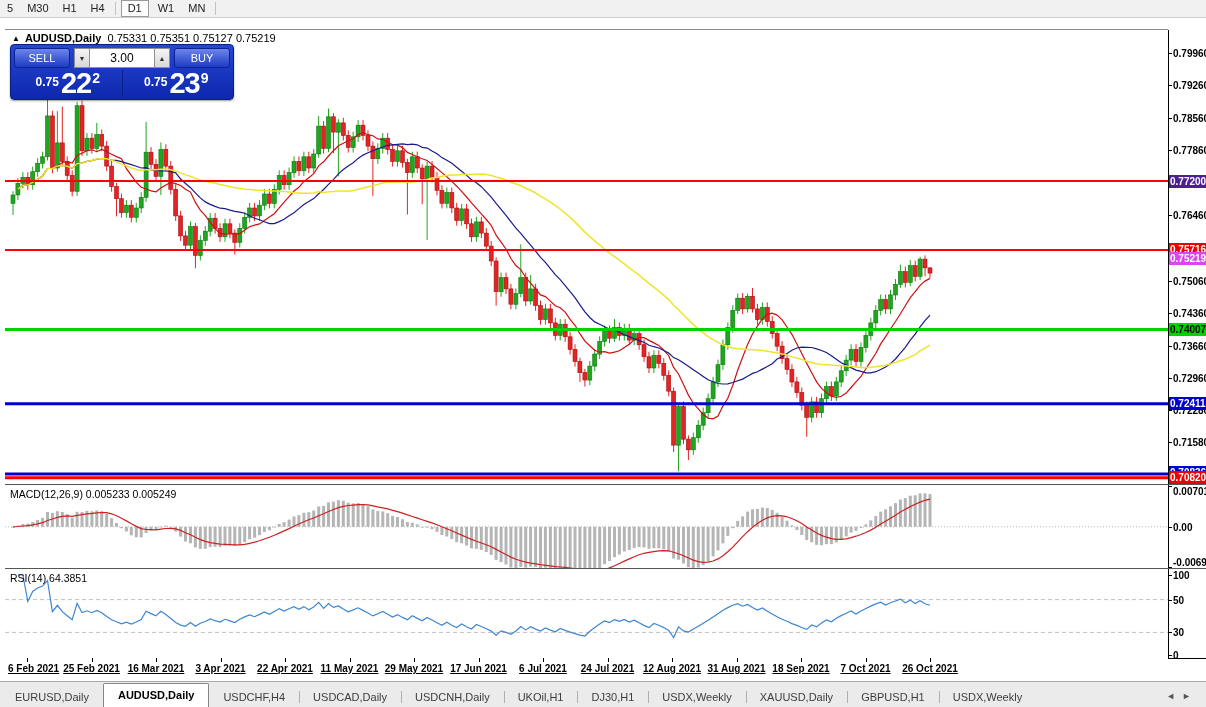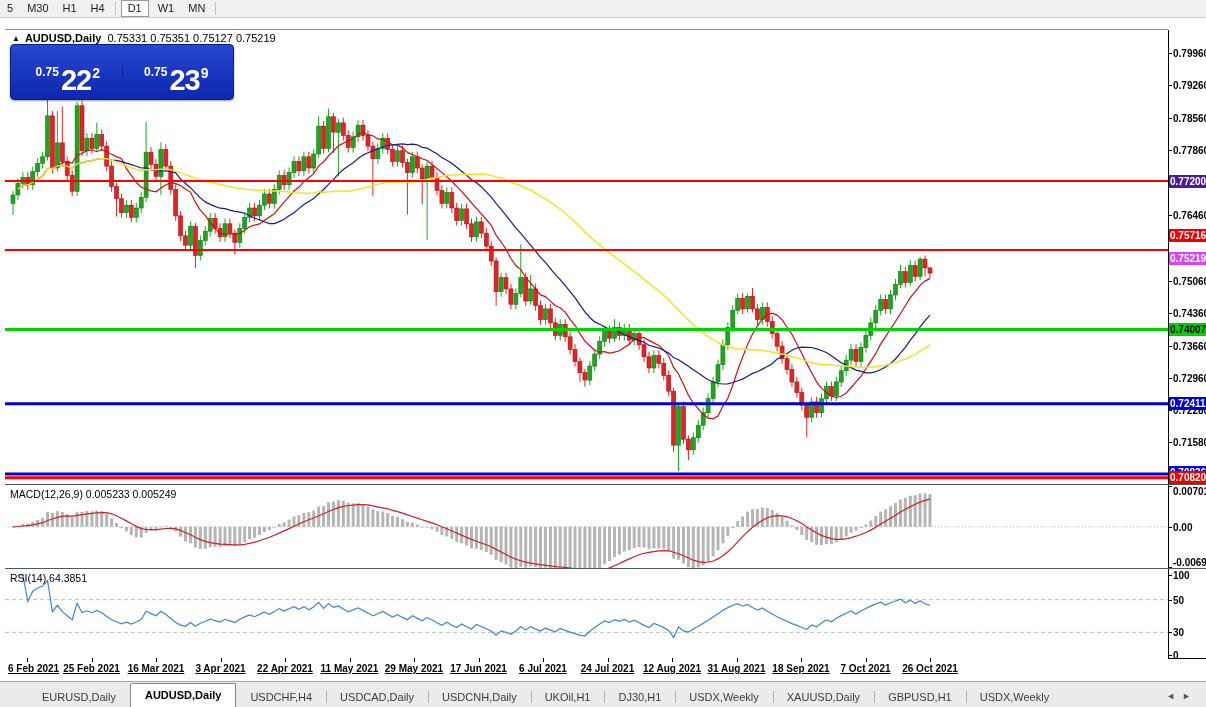--- a/index.html
+++ b/index.html
@@ -24,39 +24,39 @@
                box-shadow:0 1px 2px rgba(0,0,0,.4);padding:3px;box-sizing:border-box;color:#fff;}
   .tp-row1{display:flex;height:20px;}
   .tp-btn{width:56px;height:20px;background:linear-gradient(#6d85ec,#1d3bc4);border:1px solid #0c2390;
           border-radius:3px;color:#fff;font-size:11px;text-align:center;line-height:18px;box-sizing:border-box;cursor:pointer;}
   .tp-spin{flex:1;display:flex;margin:0 4px;height:20px;}
   .tp-spin-btn{width:16px;height:20px;background:linear-gradient(#f4f4f4,#d8d8d8);border:1px solid #8f8f8f;
                box-sizing:border-box;font-size:7px;color:#333;text-align:center;line-height:19px;cursor:pointer;}
   .tp-vol{flex:1;background:#fff;border-top:1px solid #8f8f8f;border-bottom:1px solid #8f8f8f;
           color:#000;font-size:12px;text-align:center;line-height:19px;}
   .tp-row2{display:flex;height:27px;margin-top:2px;}
-  .tp-price{flex:1;display:flex;align-items:flex-start;justify-content:center;cursor:pointer;line-height:1;margin-top:16px;}
+  .tp-price{flex:1;display:flex;align-items:center;justify-content:center;cursor:pointer;line-height:1;}
   .tp-price:first-child{border-right:1px solid #0a1f86;}
   .tp-small{font-size:12px;font-weight:700;margin-right:2px;margin-bottom:3px;}
   .tp-big{font-size:29px;font-weight:700;letter-spacing:-1px;}
   .tp-sup{font-size:14px;font-weight:700;margin-bottom:12px;margin-left:1px;}
   
   .axis-label{position:absolute;left:1173px;font-size:10px;font-weight:700;color:#000;
               transform:translateY(-50%);z-index:10;white-space:nowrap;}
   .axis-tick{position:absolute;left:1168px;width:4px;height:1px;background:#000;z-index:10;}
   .badge{position:absolute;left:1169px;width:37px;height:13px;font-size:10px;font-weight:700;
          line-height:13px;padding-left:1px;z-index:20;white-space:nowrap;}
   .ind-label{position:absolute;left:10px;font-size:10.5px;color:#000;z-index:30;white-space:nowrap;}
   
   .dateaxis{position:absolute;left:5px;top:658px;width:1163px;height:22px;background:#fff;z-index:5;}
   .date-label{position:absolute;top:5px;font-size:10px;font-weight:700;color:#000;white-space:nowrap;text-decoration:underline;}
   .date-tick{position:absolute;top:0;width:1px;height:4px;background:#000;}
   
   .tabbar{position:absolute;left:0;top:681px;width:1206px;height:26px;background:#ebebeb;
-          border-top:1px solid #a8a8a8;display:flex;align-items:flex-end;padding-left:28px;box-sizing:border-box;}
+          border-top:1px solid #a8a8a8;display:flex;align-items:flex-end;padding-left:1px;box-sizing:border-box;}
   .tab{height:20px;line-height:20px;padding:0 14px;font-size:11px;color:#3c3c3c;position:relative;cursor:pointer;}
   .tab.sep::before{content:"";position:absolute;left:0;top:4px;width:1px;height:12px;background:#b0b0b0;}
   .tab.active{background:#fff;border:1px solid #888;border-bottom:none;font-weight:700;color:#000;
               height:23px;line-height:23px;border-radius:2px 2px 0 0;z-index:2;}
   .tab-arrows{position:absolute;right:8px;bottom:6px;font-size:9px;color:#555;letter-spacing:7px;cursor:pointer;}
 </style>
 </head>
 <body>
 
 <div id="app">
@@ -668,20 +668,29 @@
       <line x1="0" y1="30.6" x2="1163" y2="30.6" stroke="#c0c0c0" stroke-width="1" stroke-dasharray="4,3"></line>
       <line x1="0" y1="63.4" x2="1163" y2="63.4" stroke="#c0c0c0" stroke-width="1" stroke-dasharray="4,3"></line>
       <polyline points="12.9,6.0 17.9,6.0 22.8,32.4 27.7,22.4 32.6,19.0 37.6,17.1 42.5,11.5 47.4,42.7 52.4,36.3 57.3,42.6 62.2,46.7 67.2,50.7 72.1,34.4 77.0,43.6 81.9,41.8 86.9,43.7 91.8,41.5 96.7,43.8 101.7,47.4 106.6,50.8 111.5,52.7 116.5,54.8 121.4,53.2 126.3,55.1 131.3,53.0 136.2,50.6 141.1,42.3 146.0,44.6 151.0,46.9 155.9,42.3 160.8,45.5 165.8,49.5 170.7,53.5 175.6,56.1 180.5,57.3 185.5,53.5 190.4,57.3 195.3,54.3 200.3,52.5 205.2,50.0 210.1,51.7 215.1,53.0 220.0,50.3 224.9,51.9 229.8,53.5 234.8,50.3 239.7,47.9 244.6,46.0 249.6,47.7 254.5,45.4 259.4,43.0 264.4,45.3 269.3,42.4 274.2,39.6 279.1,42.1 284.1,39.7 289.0,37.6 293.9,40.3 298.9,37.6 303.8,40.8 308.7,38.0 313.7,33.4 318.6,39.4 323.5,34.6 328.4,38.4 333.4,36.9 338.3,40.0 343.2,42.8 348.2,40.9 353.1,38.8 358.0,41.4 363.0,44.0 367.9,46.9 372.8,44.7 377.8,42.5 382.7,45.3 387.6,48.1 392.5,45.6 397.5,48.4 402.4,50.7 407.3,46.8 412.3,49.4 417.2,51.7 422.1,48.4 427.0,51.0 432.0,53.7 436.9,56.3 441.8,53.2 446.8,56.2 451.7,58.5 456.6,55.0 461.6,57.8 466.5,60.0 471.4,55.5 476.3,57.5 481.3,59.8 486.2,62.1 491.1,66.1 496.1,61.9 501.0,63.4 505.9,65.3 510.9,62.0 515.8,57.5 520.7,60.9 525.6,57.7 530.6,60.1 535.5,62.0 540.4,59.0 545.4,61.1 550.3,62.8 555.2,59.5 560.2,61.4 565.1,63.1 570.0,64.7 574.9,66.1 579.9,67.0 584.8,62.3 589.7,58.6 594.7,55.0 599.6,52.0 604.5,53.6 609.5,50.6 614.4,52.4 619.3,50.5 624.3,53.1 629.2,51.1 634.1,53.8 639.0,56.4 644.0,58.6 648.9,54.5 653.8,56.2 658.8,58.6 663.7,61.5 668.6,68.5 673.5,57.9 678.5,61.9 683.4,63.1 688.3,60.1 693.3,57.2 698.2,54.3 703.1,51.3 708.1,47.9 713.0,44.7 717.9,41.3 722.8,38.6 727.8,36.2 732.7,34.6 737.6,37.2 742.6,35.4 747.5,38.5 752.4,41.0 757.4,38.9 762.3,42.3 767.2,45.0 772.1,47.7 777.1,50.2 782.0,52.3 786.9,54.6 791.9,56.4 796.8,58.5 801.7,60.4 806.7,56.0 811.6,57.9 816.5,54.0 821.4,50.9 826.4,52.8 831.3,49.2 836.2,46.6 841.2,44.2 846.1,41.9 851.0,45.0 856.0,42.0 860.9,39.5 865.8,37.1 870.8,34.9 875.7,33.2 880.6,36.1 885.5,33.7 890.5,32.0 895.4,30.1 900.3,33.7 905.3,31.1 910.2,34.6 915.1,31.8 920.0,34.7 925.0,36.3" fill="none" stroke="#3e86d0" stroke-width="1.2"></polyline>
     </svg>
 
   <div class="chart-title">
     <span class="tri">▲</span><b>AUDUSD,Daily</b>&nbsp;&nbsp;<span>0.75331 0.75351 0.75127 0.75219</span>
   </div>
 
   <div class="trade-panel">
+    <div class="tp-row1">
+      <div class="tp-btn">SELL</div>
+      <div class="tp-spin">
+        <div class="tp-spin-btn"><span>▼</span></div>
+        <div class="tp-vol">3.00</div>
+        <div class="tp-spin-btn"><span>▲</span></div>
+      </div>
+      <div class="tp-btn">BUY</div>
+    </div>
     <div class="tp-row2">
       <div class="tp-price">
         <span class="tp-small">0.75</span>
           <span class="tp-big">22</span>
           <span class="tp-sup">2</span>
       </div>
       <div class="tp-price">
         <span class="tp-small">0.75</span>
           <span class="tp-big">23</span>
           <span class="tp-sup">9</span>
@@ -709,21 +718,21 @@
       <div class="axis-tick" style="top: 313.087px;"></div>
       <div class="axis-label" style="top: 345.642px;">0.73660</div>
       <div class="axis-tick" style="top: 345.642px;"></div>
       <div class="axis-label" style="top: 378.197px;">0.72960</div>
       <div class="axis-tick" style="top: 378.197px;"></div>
       <div class="axis-label" style="top: 409.822px;">0.72280</div>
       <div class="axis-tick" style="top: 409.822px;"></div>
       <div class="axis-label" style="top: 442.376px;">0.71580</div>
       <div class="axis-tick" style="top: 442.376px;"></div>
       <div class="badge" style="top: 174.508px; background: #4c1d95; color: rgb(255, 255, 255);">0.77200</div>
-      <div class="badge" style="top: 229px; background: rgb(238, 0, 0); color: rgb(255, 255, 255);">0.75716</div>
+      <div class="badge" style="top: 243px; background: rgb(238, 0, 0); color: rgb(255, 255, 255);">0.75716</div>
       <div class="badge" style="top: 252px; background: #d946ef; color: rgb(255, 255, 255);">0.75219</div>
       <div class="badge" style="top: 323.004px; background: rgb(0, 210, 0); color: rgb(0, 0, 0);">0.74007</div>
       <div class="badge" style="top: 397.229px; background: rgb(0, 0, 208); color: rgb(255, 255, 255);">0.72411</div>
       <div class="badge" style="top: 466.477px; background: rgb(0, 0, 208); color: rgb(255, 255, 255);">0.70836</div>
       <div class="badge" style="top: 471.222px; background: rgb(238, 0, 0); color: rgb(255, 255, 255);">0.70820</div>
       <div class="axis-label" style="top: 491px;">0.007015</div>
       <div class="axis-tick" style="top: 486px;"></div>
       <div class="axis-label" style="top: 526.783px;">0.00</div>
       <div class="axis-tick" style="top: 526.783px;"></div>
       <div class="axis-label" style="top: 562px;">-0.00692</div>

